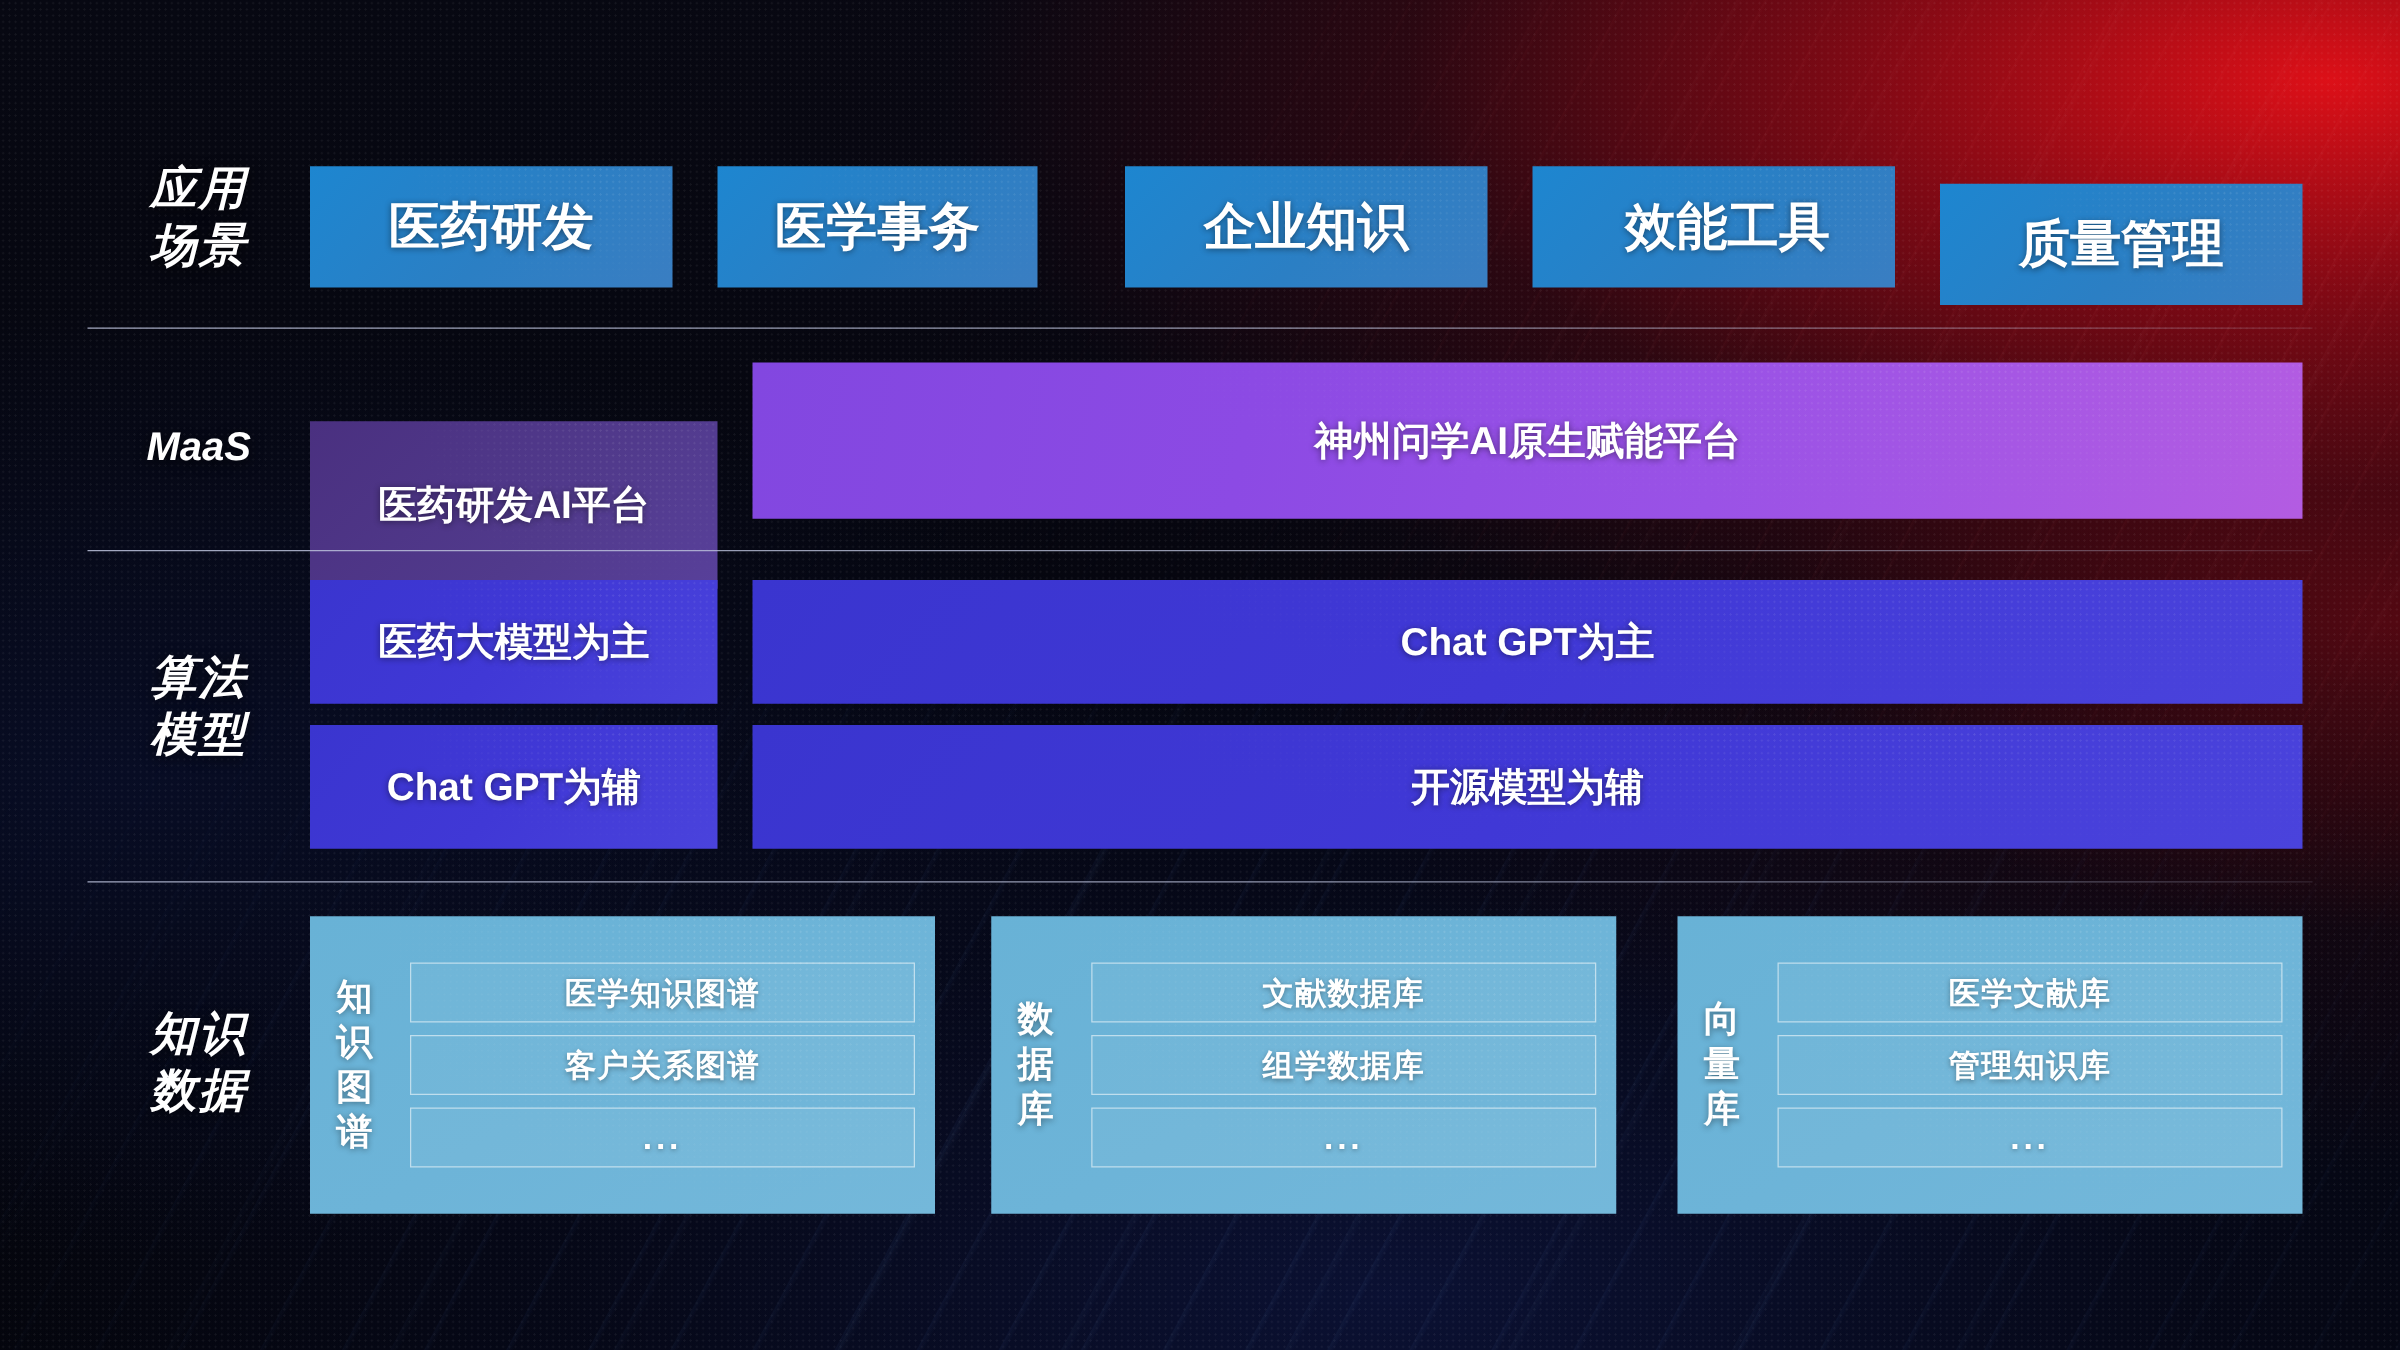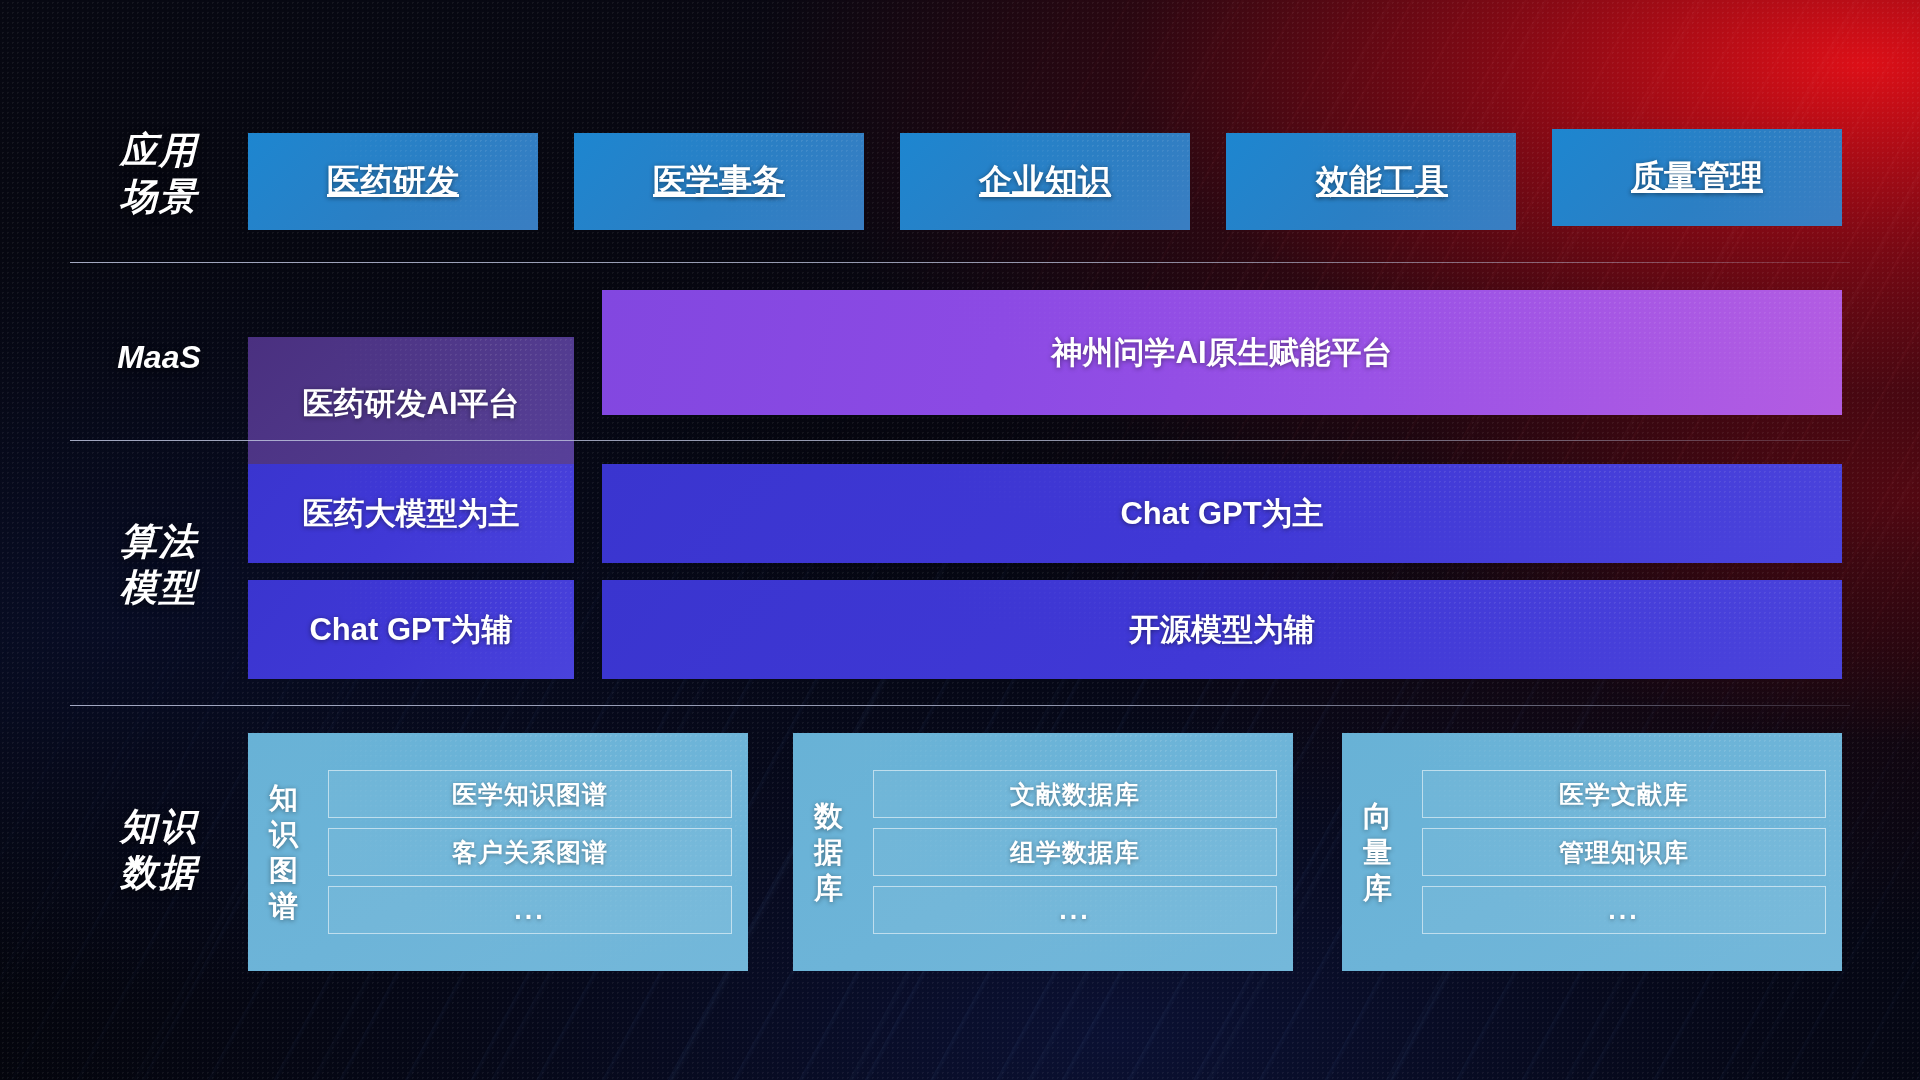--- a/index.html
+++ b/index.html
@@ -99,21 +99,21 @@
     content: "";
     position: absolute; inset: 0;
     background-image: radial-gradient(rgba(255,255,255,0.10) 1px, transparent 1px);
     background-size: 5px 5px;
     mask-image: radial-gradient(75% 130% at 78% 8%, #000 0%, rgba(0,0,0,0.5) 40%, rgba(0,0,0,0) 72%);
     -webkit-mask-image: radial-gradient(75% 130% at 78% 8%, #000 0%, rgba(0,0,0,0.5) 40%, rgba(0,0,0,0) 72%);
     pointer-events: none;
   }
   .card span { position: relative; z-index: 2; }
 
-  .app-card  { background: linear-gradient(135deg, #1d86d0 0%, #2b7fc4 55%, #3a7ec2 100%); font-size: 33px; text-decoration: underline; }
+  .app-card  { background: linear-gradient(135deg, #1d86d0 0%, #2b7fc4 55%, #3a7ec2 100%); font-size: 41px; }
   .maas-dark { background: linear-gradient(135deg, #4a3080 0%, #513a8c 60%, #58409a 100%); font-size: 31px; }
   .maas-main { background: linear-gradient(100deg, #8247e0 0%, #8c4ae4 32%, #9a52e6 62%, #b35ce2 100%); font-size: 31px; }
   .algo-card { background: linear-gradient(130deg, #3a35cf 0%, #4038d6 50%, #4a43dc 100%); font-size: 31px; }
 
   
   .kpanel {
     position: absolute;
     background: linear-gradient(150deg, #68b2d6 0%, #6db4d8 50%, #74b8da 100%);
     display: flex;
     align-items: stretch;
@@ -177,30 +177,30 @@
   <div class="dots"></div>
 
   <div class="frame">
 
     <div class="rowlabel" style="top:128px;">应用
 场景</div>
 
     <div class="card app-card" style="left:248px;  top:133px; width:290px; height:97px;">
       <span>医药研发</span>
     </div>
-    <div class="card app-card" style="left:574px;  top:133px; width:290px; height:97px;">
+    <div class="card app-card" style="left:574px;  top:133px; width:256px; height:97px;">
       <span>医学事务</span>
     </div>
     <div class="card app-card" style="left:900px;  top:133px; width:290px; height:97px;">
       <span>企业知识</span>
     </div>
     <div class="card app-card" style="left:1226px; top:133px; width:290px; height:97px;padding-left:22px;">
       <span>效能工具</span>
     </div>
-    <div class="card app-card" style="left:1552px; top:129px; width:290px; height:97px;">
+    <div class="card app-card" style="left:1552px; top:147px; width:290px; height:97px;">
       <span>质量管理</span>
     </div>
 
     <div class="divider" style="top:262px;"></div>
 
     <div class="rowlabel latin" style="top:334px;">MaaS</div>
 
     <div class="card maas-dark" style="left:248px; top:296px; width:326px; height:134px;margin-top:41px;">
       <span>医药研发AI平台</span>
     </div>

